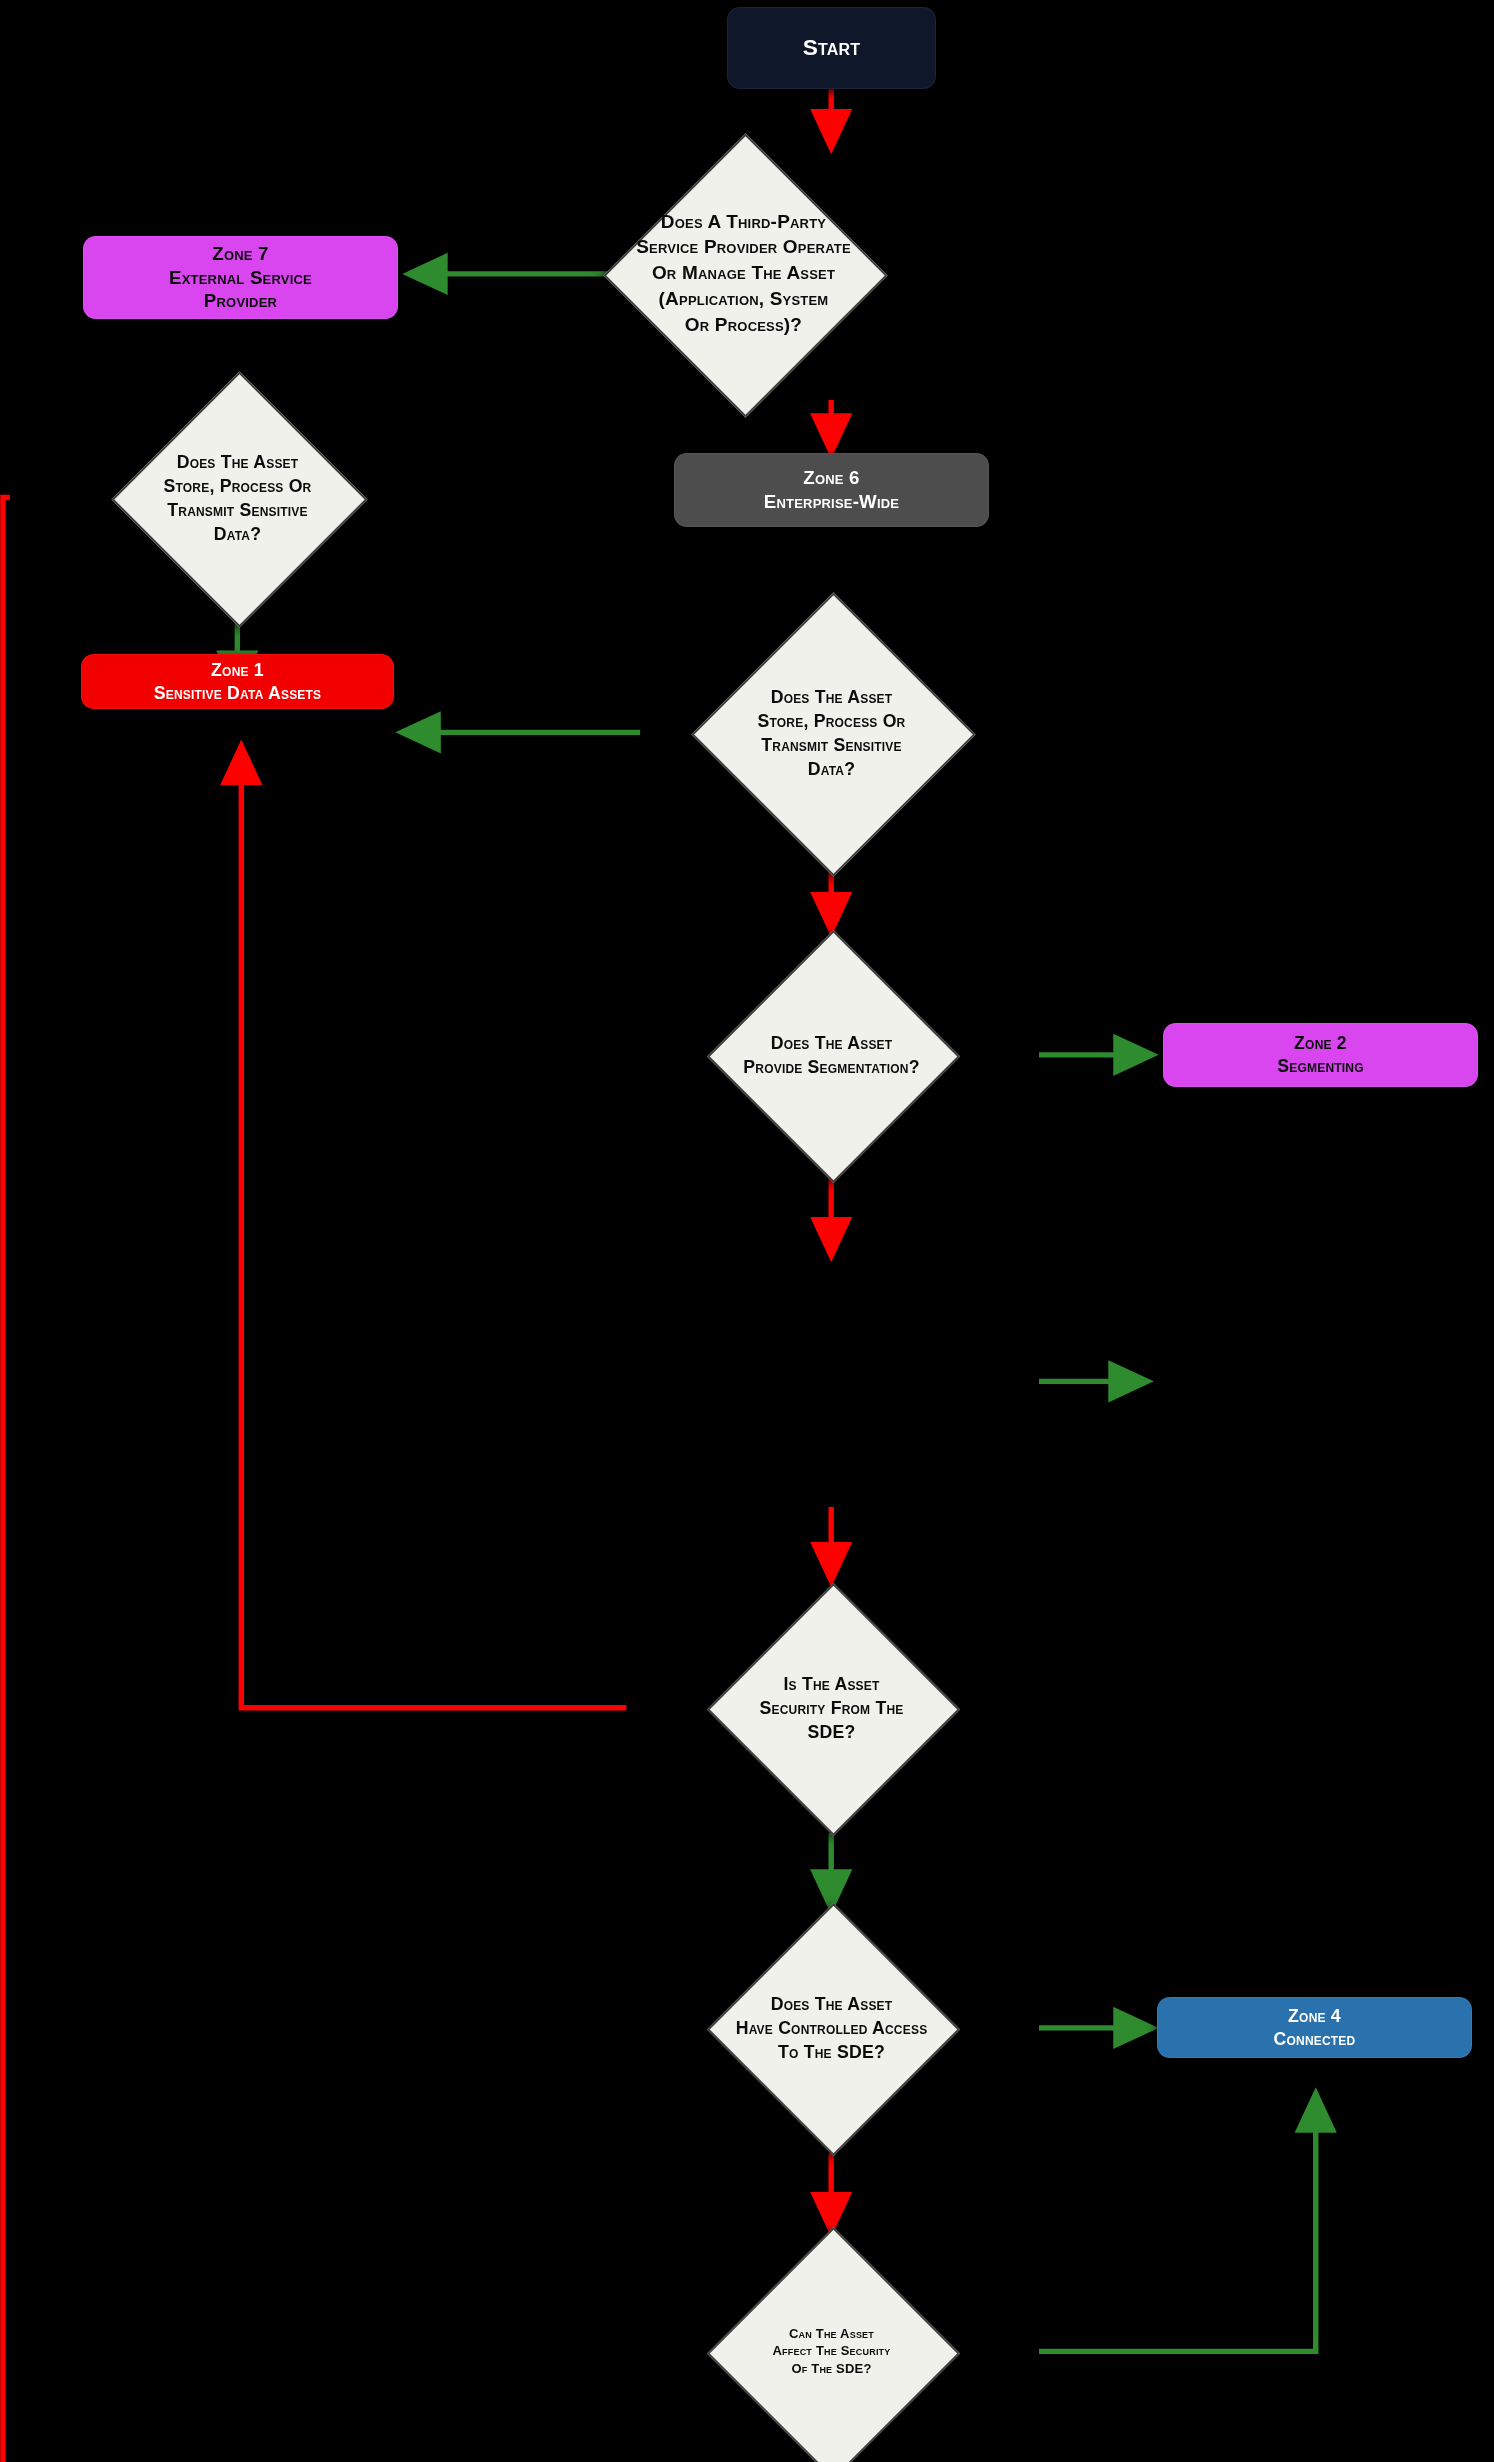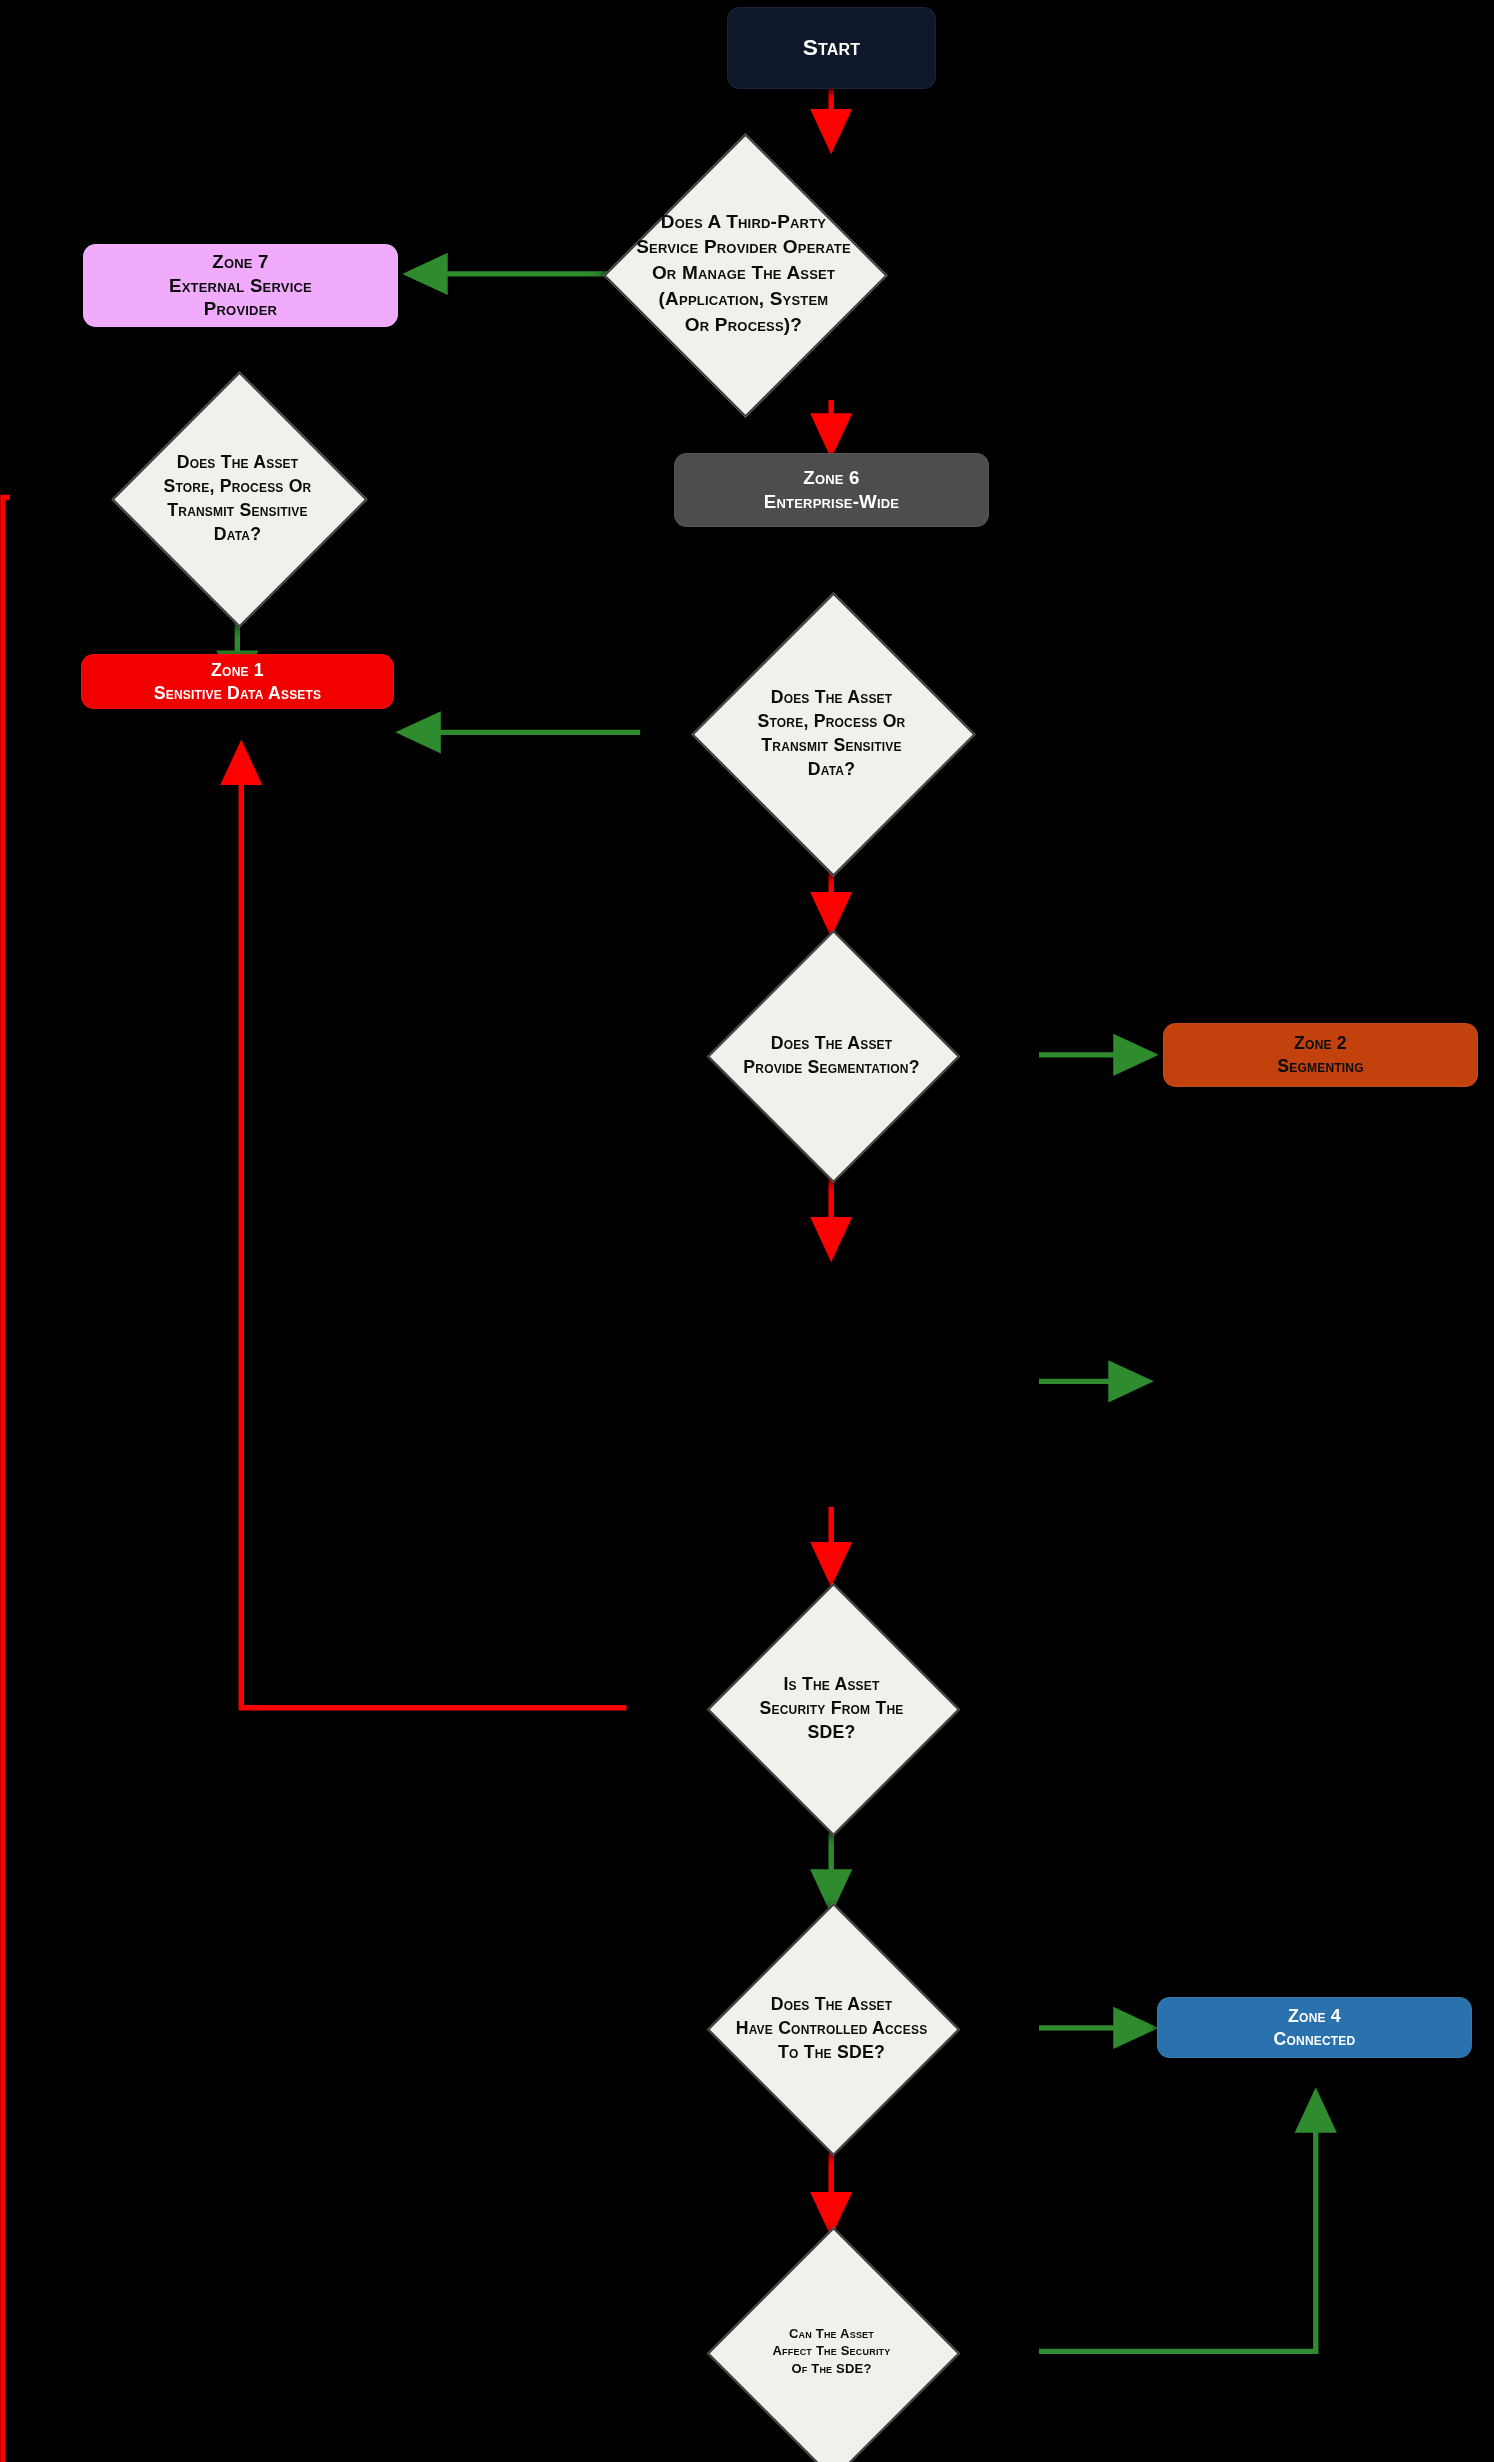--- a/index.html
+++ b/index.html
@@ -88,21 +88,21 @@
     <div class="shape"></div>
     <div class="txt" style="font-size:19px;width:315px;">
       <div>Does A Third-Party</div>
       <div>Service Provider Operate</div>
       <div>Or Manage The Asset</div>
       <div>(Application, System</div>
       <div>Or Process)?</div>
     </div>
   </div>
 
-  <div class="node pill" style="left:83px;top:244px;width:315px;height:83px;background:#f0abfc;color:#0c0c0c;">
+  <div class="node pill" style="left:83px;top:236px;width:315px;height:83px;background:#d946ef;color:#0c0c0c;">
     <div class="lbl" style="font-size:18.7px;">
       <div>Zone 7</div>
       <div>External Service</div>
       <div>Provider</div>
     </div>
   </div>
 
   <div class="node pill" style="left:674px;top:453px;width:315px;height:74px;background:#4d4d4d;color:#ffffff;">
     <div class="lbl" style="font-size:18.7px;">
       <div>Zone 6</div>
@@ -138,21 +138,21 @@
   </div>
 
   <div class="node diamond" style="left:744px;top:967px;width:175px;height:175px;">
     <div class="shape"></div>
     <div class="txt" style="font-size:17.7px;width:295px;">
       <div>Does The Asset</div>
       <div>Provide Segmentation?</div>
     </div>
   </div>
 
-  <div class="node pill" style="left:1163px;top:1023px;width:315px;height:64px;background:#c2410c;color:#0c0c0c;">
+  <div class="node pill" style="left:1163px;top:1023px;width:315px;height:64px;background:#d946ef;color:#0c0c0c;">
     <div class="lbl" style="font-size:17.7px;">
       <div>Zone 2</div>
       <div>Segmenting</div>
     </div>
   </div>
 
 
 
   <div class="node diamond" style="left:744px;top:1620px;width:175px;height:175px;">
     <div class="shape"></div>

